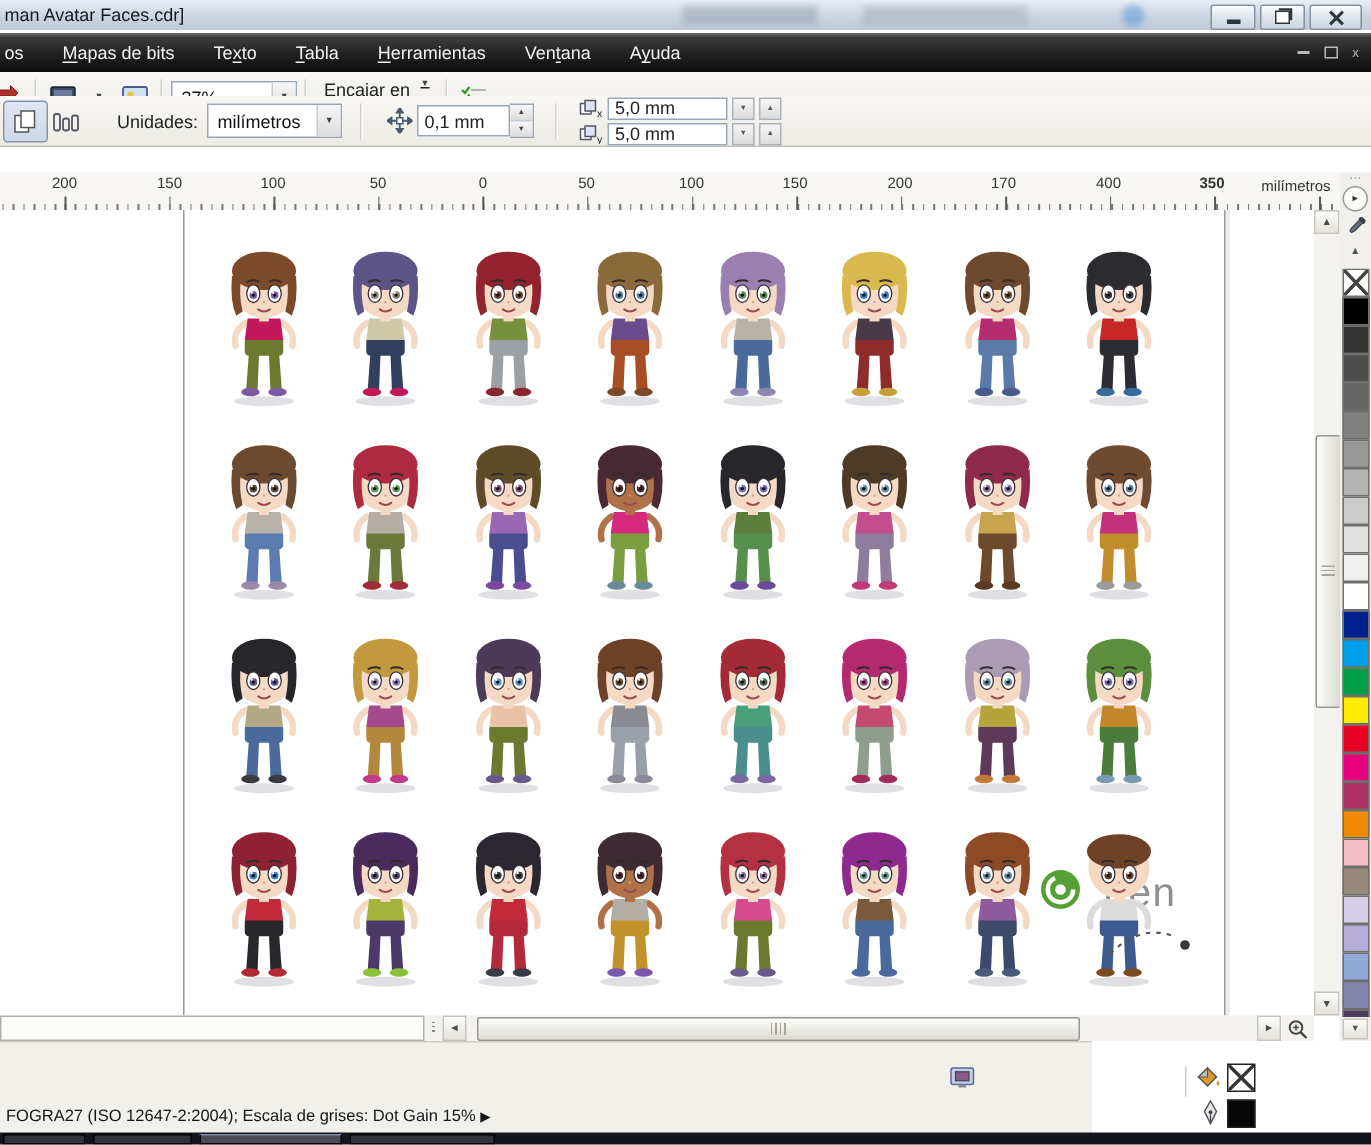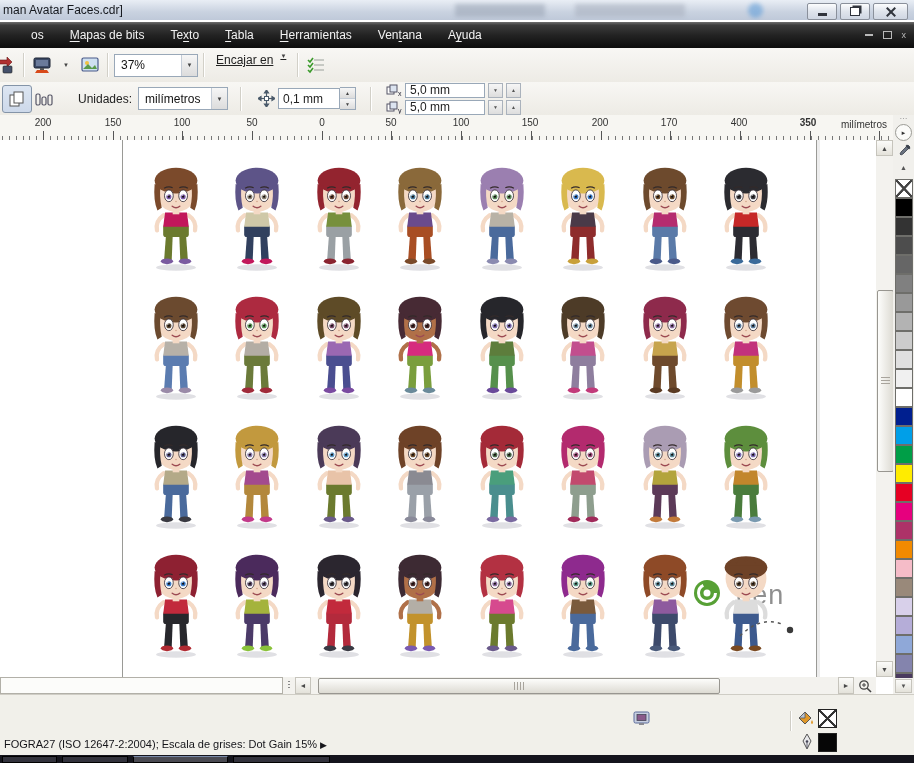--- a/index.html
+++ b/index.html
@@ -31,21 +31,21 @@
   .mwin{position:absolute;right:8px;top:0;height:26px;display:flex;align-items:center;gap:10px;color:#b9b9b9;}
   .mwin .mg{font-size:9px;line-height:9px;}
   .mwin .box{width:7px;height:6px;border:1px solid #b9b9b9;}
   .mwin .bar{width:8px;height:2px;background:#b9b9b9;}
 
   
   .toolbar,.propbar{position:absolute;left:0;width:914px;display:flex;align-items:center;
     background:linear-gradient(#f8f7f4,#edebe5);border-bottom:1px solid #cfcdc5;
     font-size:12px;color:#222;}
   .toolbar{top:48px;height:34px;}
-  .propbar{top:82px;height:33px;border-bottom-color:#c2c0b8;}
+  .propbar{top:64px;height:33px;border-bottom-color:#c2c0b8;}
   .tsep{width:1px;height:24px;background:#d2d0c8;border-right:1px solid #fff;margin:0 5px;}
   .tbtn{display:flex;align-items:center;justify-content:center;height:26px;min-width:24px;border-radius:3px;}
   .tbtn.pressed{border:1px solid #8494a8;background:linear-gradient(#dde6f2,#cdd9ea);height:26px;width:28px;}
   .combo{display:flex;align-items:center;height:21px;background:#fff;border:1px solid #99a8b8;}
   .combo .val{padding:0 6px;flex:1;font-size:12px;color:#111;}
   .combo .cbtn{width:15px;height:100%;border-left:1px solid #c4ccd6;
     background:linear-gradient(#f6f6f6,#dcdcdc);display:flex;align-items:center;justify-content:center;
     font-size:6px;color:#444;}
   .flat-drop{display:flex;align-items:flex-start;gap:7px;padding:0 6px;height:24px;text-decoration:underline;}
   .flat-drop .dd{font-size:6px;color:#444;}
@@ -115,21 +115,21 @@
   .swatches{position:absolute;left:0;top:64px;width:21px;height:499px;overflow:hidden;}
   .swatch{width:18px;height:18.5px;margin:0 auto 0.5px;border:1px solid #6e6e6a;box-sizing:border-box;background:#fff;}
   .swatch.none{background:
      linear-gradient(to top right,transparent 44%,#444 46%,#444 54%,transparent 56%),
      linear-gradient(to bottom right,transparent 44%,#444 46%,#444 54%,transparent 56%),#fff;}
   .pal-down{position:absolute;left:2px;top:564px;width:17px;height:14px;
     background:linear-gradient(#fbfbf9,#e4e2da);border:1px solid #c6c4bc;box-sizing:border-box;
     display:flex;align-items:center;justify-content:center;font-size:6px;color:#555;}
 
   
-  .statusbar{position:absolute;left:0;top:694px;width:914px;height:61px;background:#f1f0ea;
+  .statusbar{position:absolute;left:0;top:694px;width:728px;height:61px;background:#f1f0ea;
     border-top:1px solid #cfcdc5;font-size:11px;color:#15151a;}
   .status-text{position:absolute;left:4px;top:43px;white-space:nowrap;}
   .status-arrow{font-size:9px;}
   .st-sep{position:absolute;left:790px;top:16px;width:1px;height:20px;background:#cfcdc5;border-right:1px solid #fff;}
   .sw-box{position:absolute;width:19px;height:19px;border:1px solid #222;box-sizing:border-box;}
   .sw-none{left:818px;top:14px;background:
      linear-gradient(to top right,transparent 44%,#333 46.5%,#333 53.5%,transparent 56%),
      linear-gradient(to bottom right,transparent 44%,#333 46.5%,#333 53.5%,transparent 56%),#fff;}
   .sw-black{left:818px;top:38px;background:#060606;}
 
@@ -155,21 +155,21 @@
       <div class="winbtn">
           <span class="glyph-restore"></span>
         </div>
       <div class="winbtn close">
           <span class="glyph-close"></span>
         </div>
     </div>
   </div>
 
   <div class="menubar">
-    <div style="display:flex;margin-left:28px;">
+    <div style="display:flex;">
         <span class="menu-item">os</span>
         <span class="menu-item"><u>M</u>apas de bits</span>
         <span class="menu-item">Te<u>x</u>to</span>
         <span class="menu-item"><u>T</u>abla</span>
         <span class="menu-item"><u>H</u>erramientas</span>
         <span class="menu-item">Ven<u>t</u>ana</span>
         <span class="menu-item">A<u>y</u>uda</span>
       </div>
     <div class="mwin">
       <span class="bar"></span>

